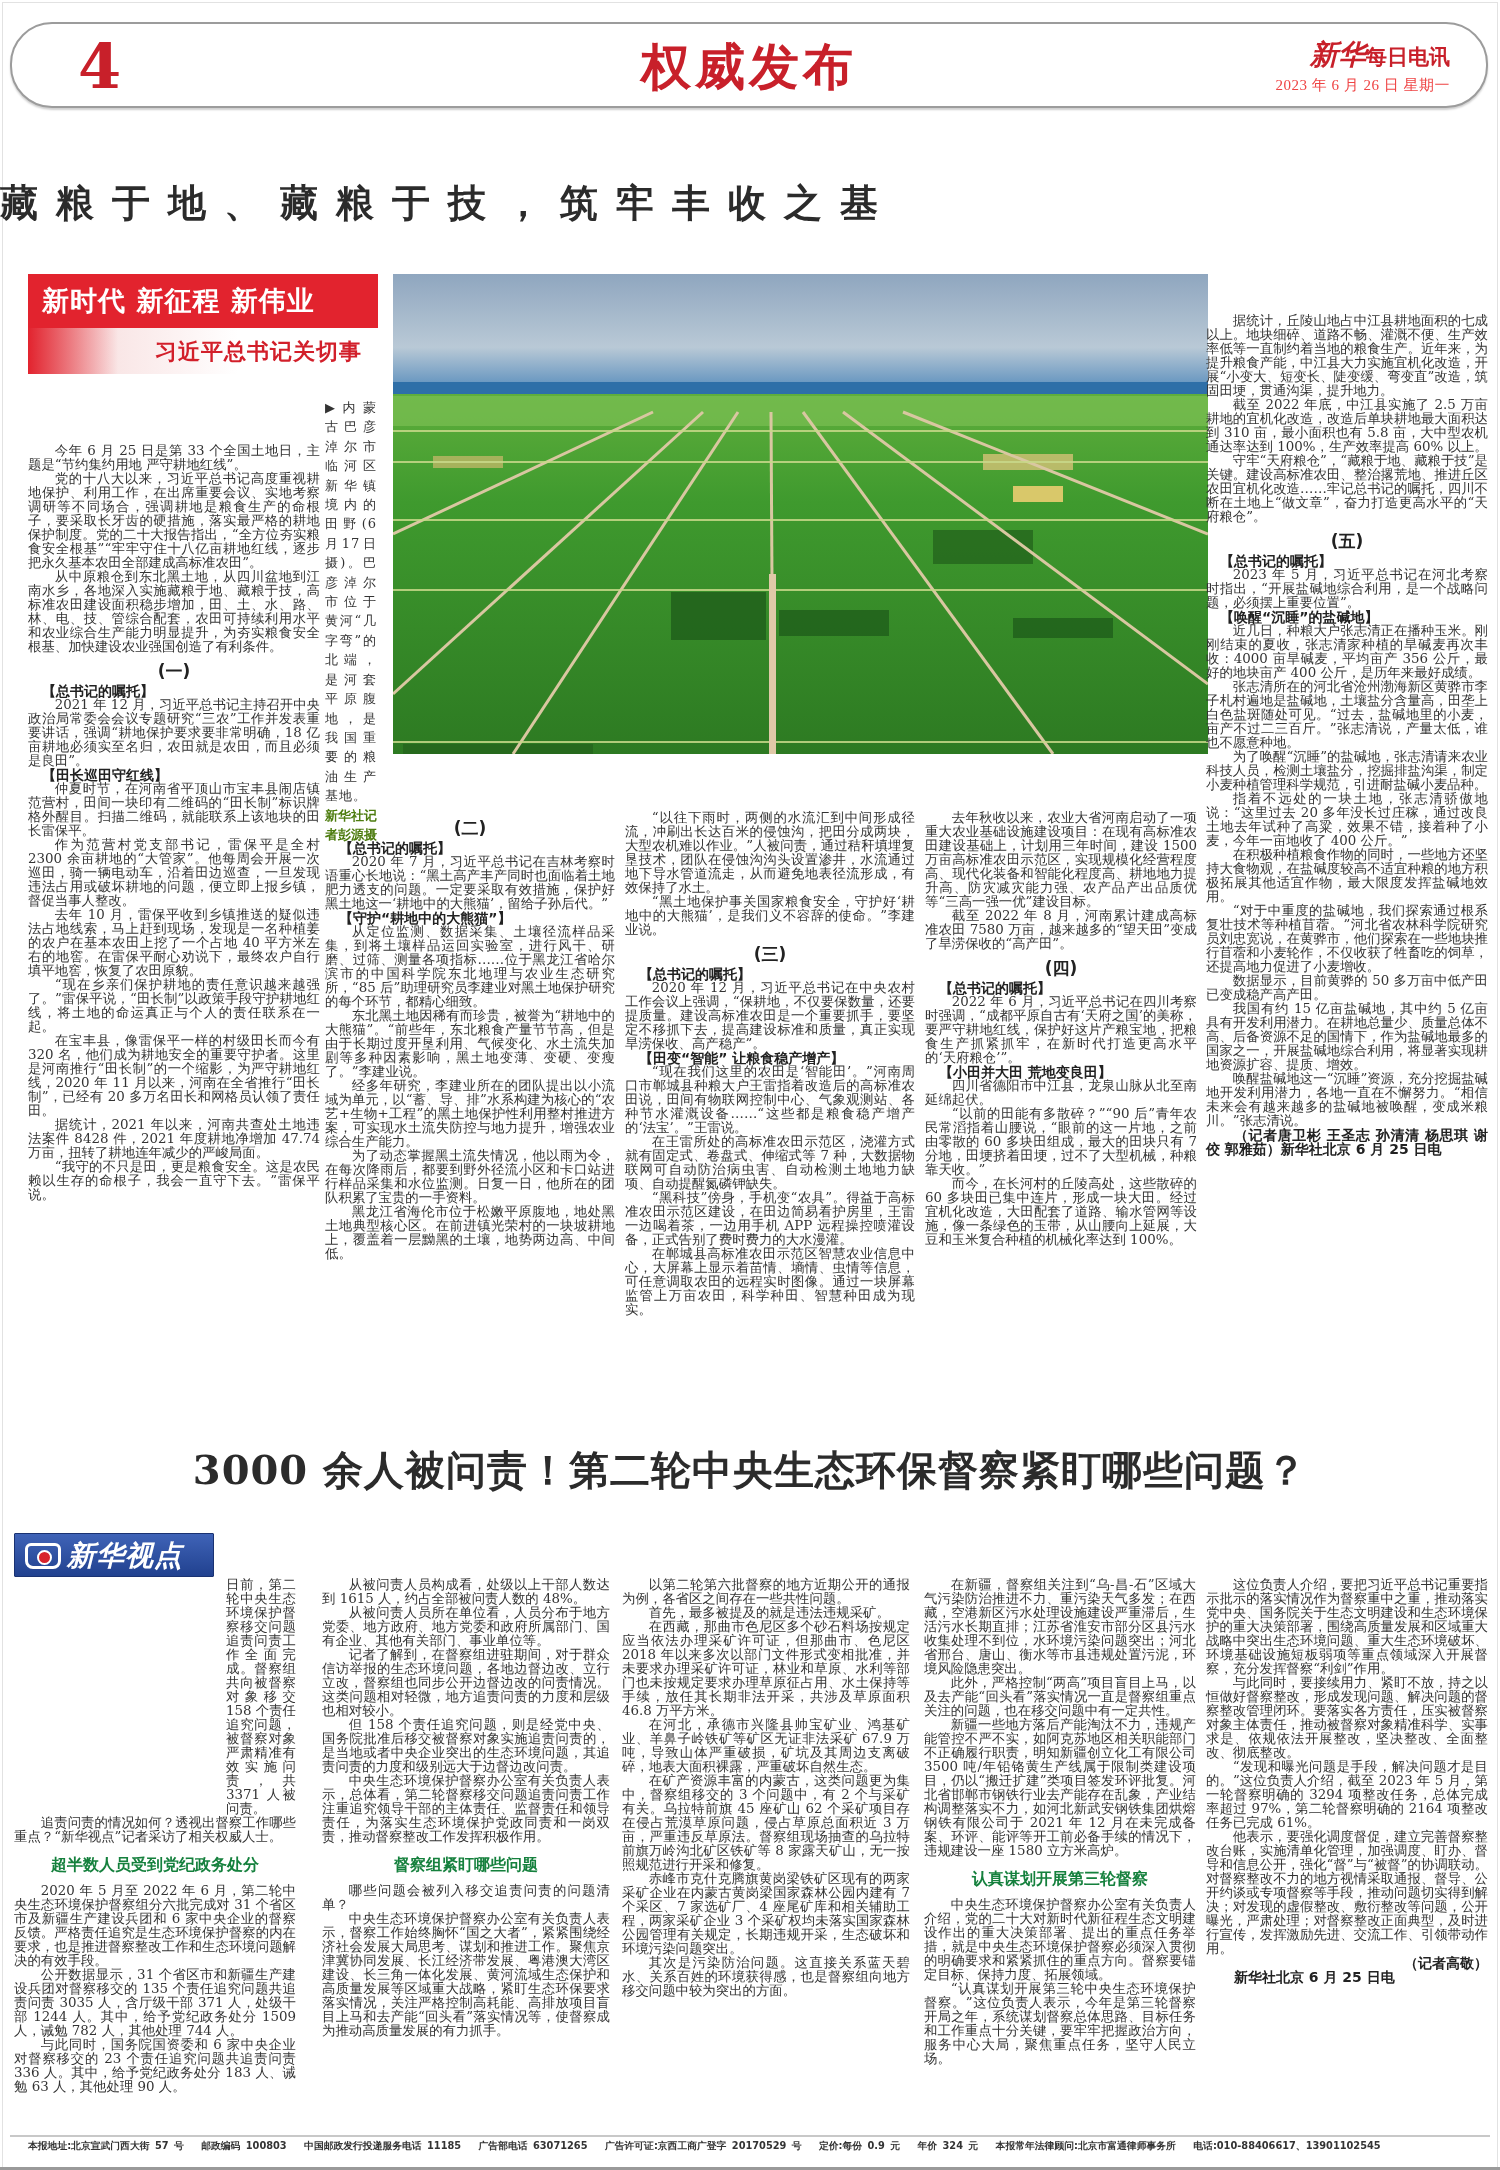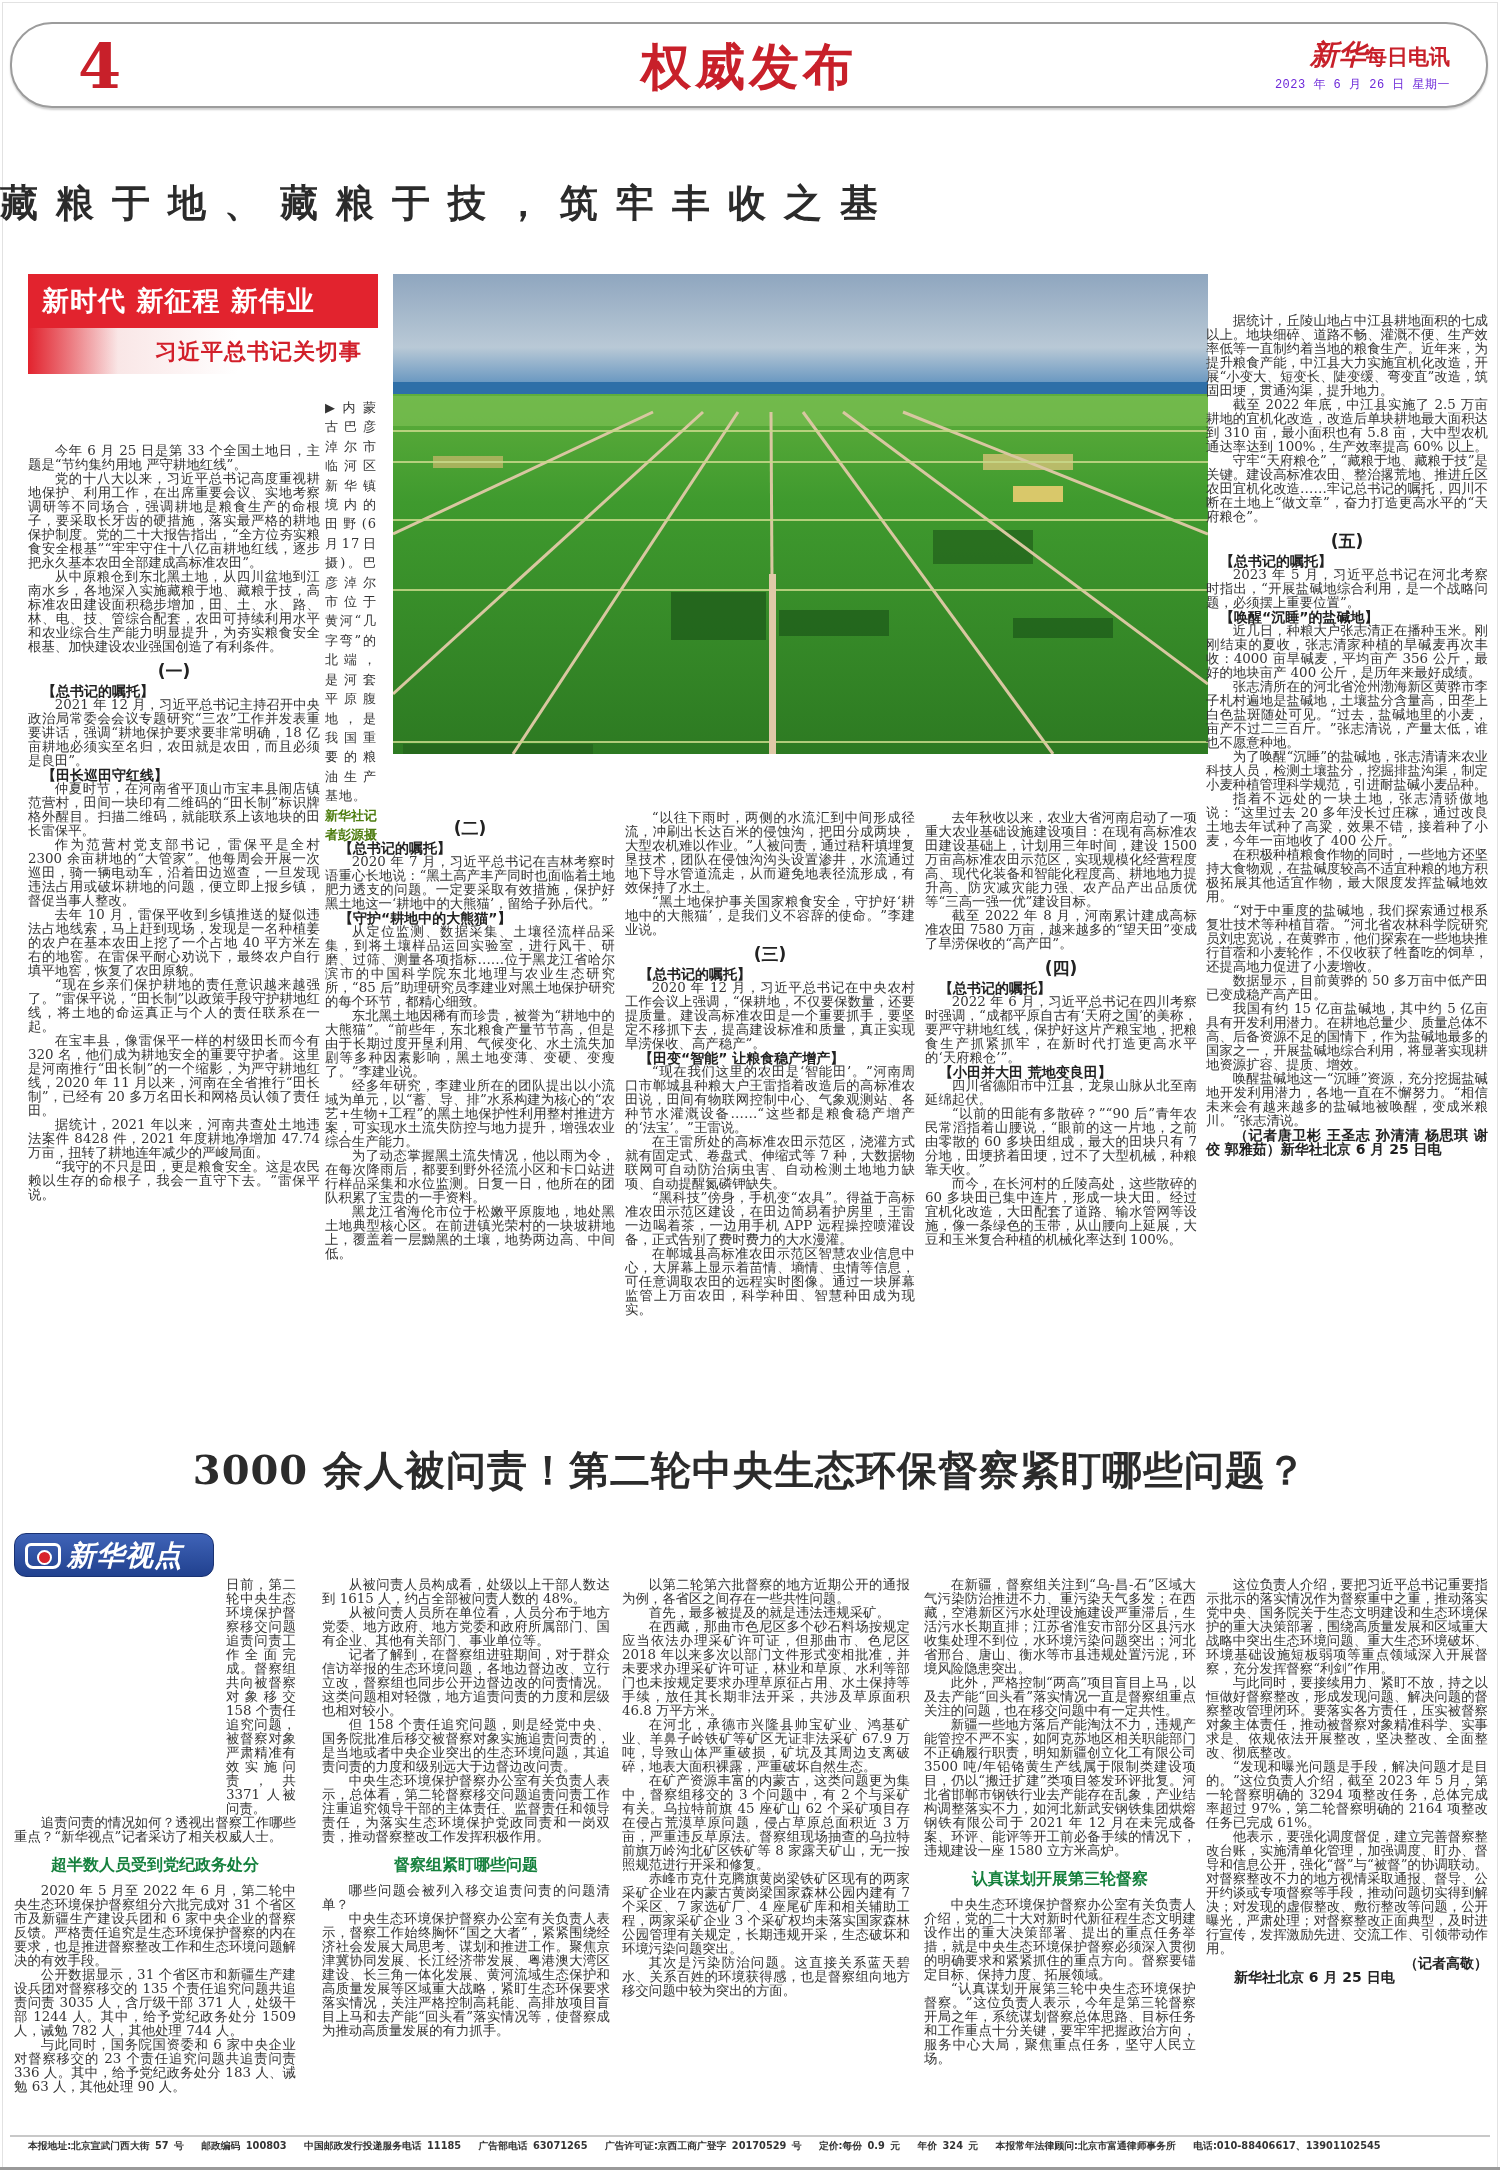--- a/index.html
+++ b/index.html
@@ -9,21 +9,21 @@
   
   .page-frame { position: absolute; left: 2px; top: 2px; width: 1496px; height: 2166px; border: 1px solid #e2e2e2; }
 
   
   .masthead { position: absolute; left: 10px; top: 22px; width: 1478px; height: 86px; border: 2px solid #9c9c9c; border-radius: 42px; background: #fff; box-shadow: 0 2px 2px #cfcfcf; }
   .page-no { position: absolute; left: 66px; top: 8px; font-family: "DejaVu Serif", serif; font-size: 62px; font-weight: bold; color: #c8202a; line-height: 70px; }
   .section-title { position: absolute; left: 0; right: 0; top: 12px; text-align: center; font-family: "DejaVu Serif", serif; font-size: 50px; font-weight: bold; color: #c8202a; letter-spacing: 4px; line-height: 62px; }
   .paper-brand { position: absolute; right: 36px; top: 12px; text-align: right; }
   .paper-brand .brand-script { font-family: "DejaVu Serif", serif; font-style: italic; font-weight: bold; font-size: 28px; color: #c8202a; }
   .paper-brand .brand-rest { font-family: "DejaVu Sans", sans-serif; font-weight: bold; font-size: 21px; color: #c8202a; }
-  .paper-brand .date { font-family: Liberation Mono, monospace; font-size: 12px; color: #6d28d9; margin-top: 2px; letter-spacing: 0.5px; }
+  .paper-brand .date { font-family: Liberation Serif, serif; font-size: 15px; color: #ef4444; margin-top: 2px; letter-spacing: 0.5px; }
 
   
   .headline1 { position: absolute; left: 0; right: 0; top: 168px; font-family: Liberation Sans, sans-serif; font-weight: bold; font-size: 38px; color: #2b2b2b; letter-spacing: 18px; line-height: 70px; }
 
   
   .col-text { position: absolute; font-size: 13.4px; line-height: 14px; text-align: justify; color: #333; font-family: "DejaVu Serif", serif; margin-top: 46px; }
   .col-text p { text-indent: 2em; }
   .col-text .sub { font-family: "DejaVu Sans", sans-serif; font-weight: bold; font-size: 14px; text-indent: 1em; color: #222; }
   .col-text .part { text-align: center; font-family: "DejaVu Sans", sans-serif; font-weight: bold; font-size: 17px; margin: 10px 0 6px; text-indent: 0; color: #222; }
   .col-text .sig { font-family: "DejaVu Sans", sans-serif; font-weight: bold; font-size: 14px; color: #222; text-indent: 2em; }
@@ -39,21 +39,21 @@
   .photo svg { display: block; }
 
   
   .caption { position: absolute; left: 325px; top: 398px; width: 52px; font-size: 13px; line-height: 19.4px; color: #333; text-align: justify; font-family: "DejaVu Serif", serif; letter-spacing: 1px; }
   .caption .credit { font-family: "DejaVu Sans", sans-serif; font-weight: bold; font-size: 13px; color: #4d7c0f; letter-spacing: 0; }
 
   
   .headline2 { position: absolute; left: 0; right: 0; top: 1440px; text-align: center; font-family: "DejaVu Serif", serif; font-weight: bold; font-size: 40px; color: #2b2b2b; letter-spacing: 1px; line-height: 60px; }
 
   
-  .xh-badge { position: absolute; left: 14px; top: 1533px; width: 200px; height: 44px; background: linear-gradient(180deg, #3f63b7 0%, #21418f 100%); border: 1px solid #1a3272; border-radius: 12px; text-align: center; }
+  .xh-badge { position: absolute; left: 14px; top: 1533px; width: 200px; height: 44px; background: linear-gradient(180deg, #3f63b7 0%, #21418f 100%); border: 1px solid #1a3272; border-radius: 1px; text-align: center; }
   .xh-badge .cam { position: absolute; left: 10px; top: 9px; width: 36px; height: 26px; border: 3px solid #fff; border-radius: 6px 6px 8px 8px; }
   .xh-badge .cam::after { content: ""; position: absolute; left: 9px; top: 4px; width: 11px; height: 11px; border-radius: 50%; background: #d8232c; border: 2px solid #fff; }
   .xh-badge .label { position: absolute; left: 52px; top: 2px; color: #fff; font-family: "DejaVu Sans", sans-serif; font-style: italic; font-weight: bold; font-size: 28px; line-height: 40px; letter-spacing: 1px; }
 
   .sec-head { text-align: center; font-family: "DejaVu Sans", sans-serif; font-weight: bold; font-size: 16px; margin: 14px 0 12px; color: #15803d; text-indent: 0 !important; }
 
   
   .footer-rule { position: absolute; left: 10px; right: 10px; top: 2135px; height: 2px; background: #c8c8c8; }
   .footer { position: absolute; left: 28px; top: 2140px; font-family: "DejaVu Sans", sans-serif; font-weight: bold; font-size: 9.8px; color: #333; white-space: nowrap; word-spacing: 2px; }
   .footer span { margin-right: 12px; }

